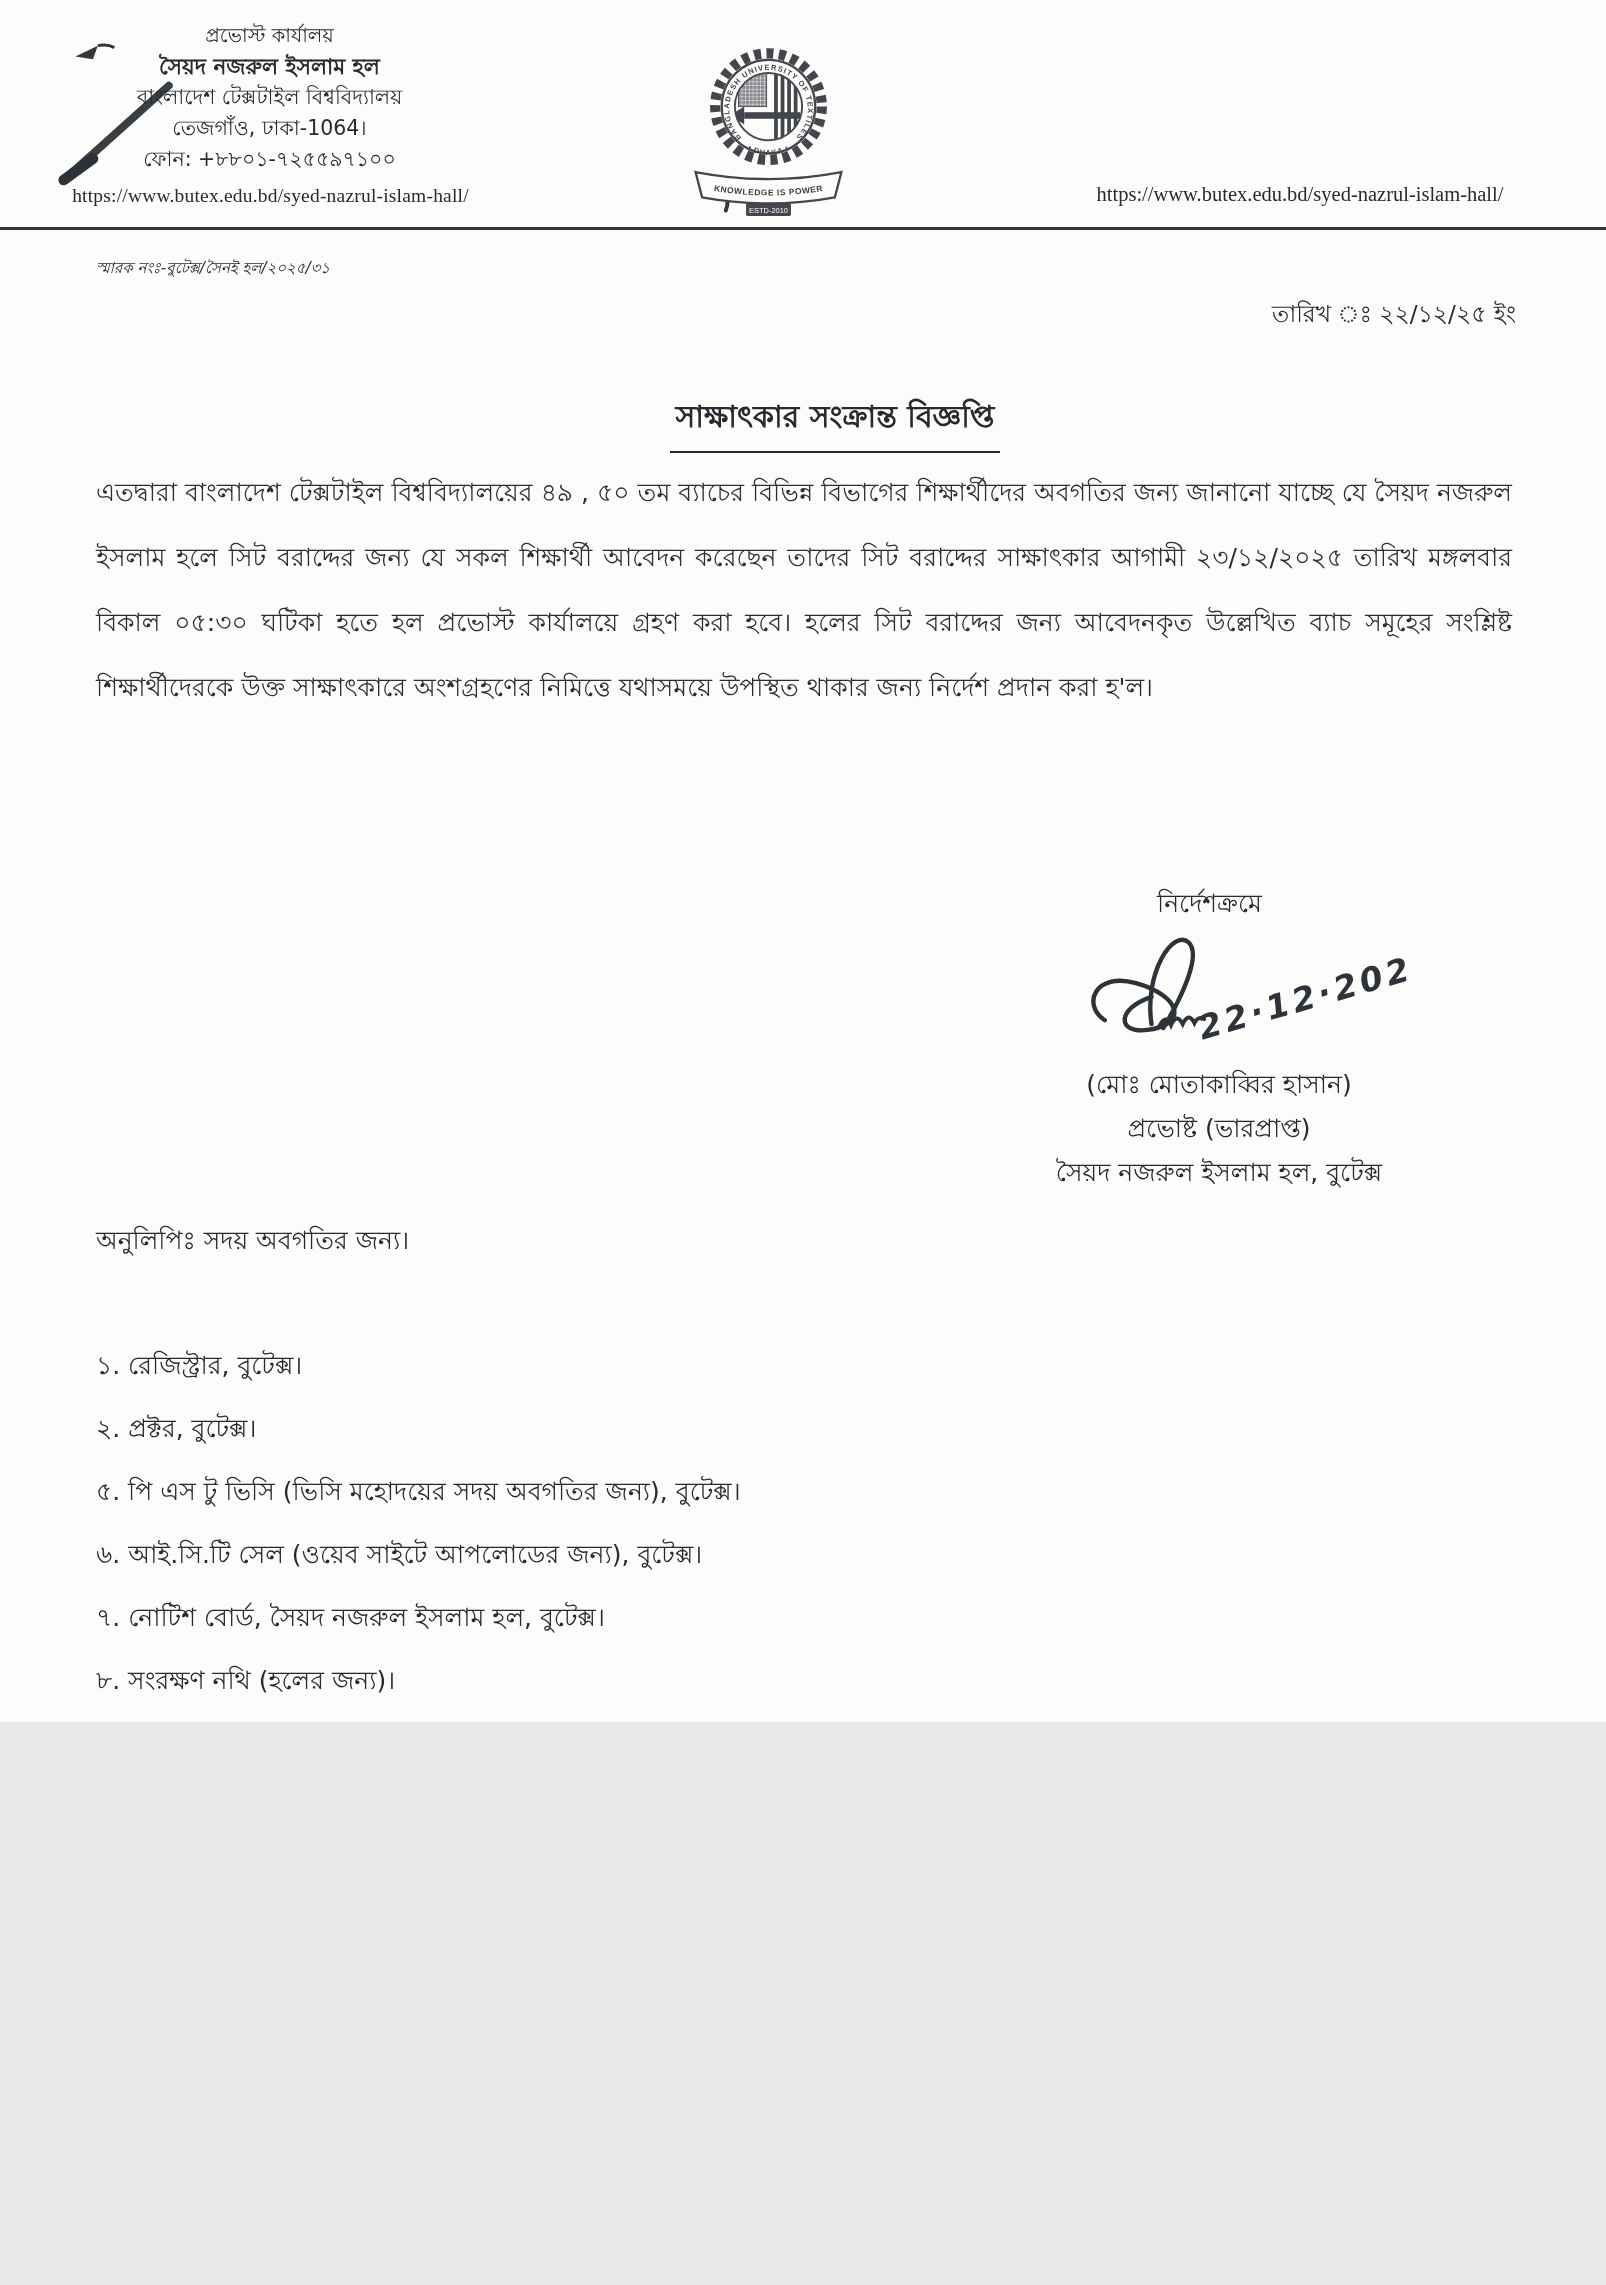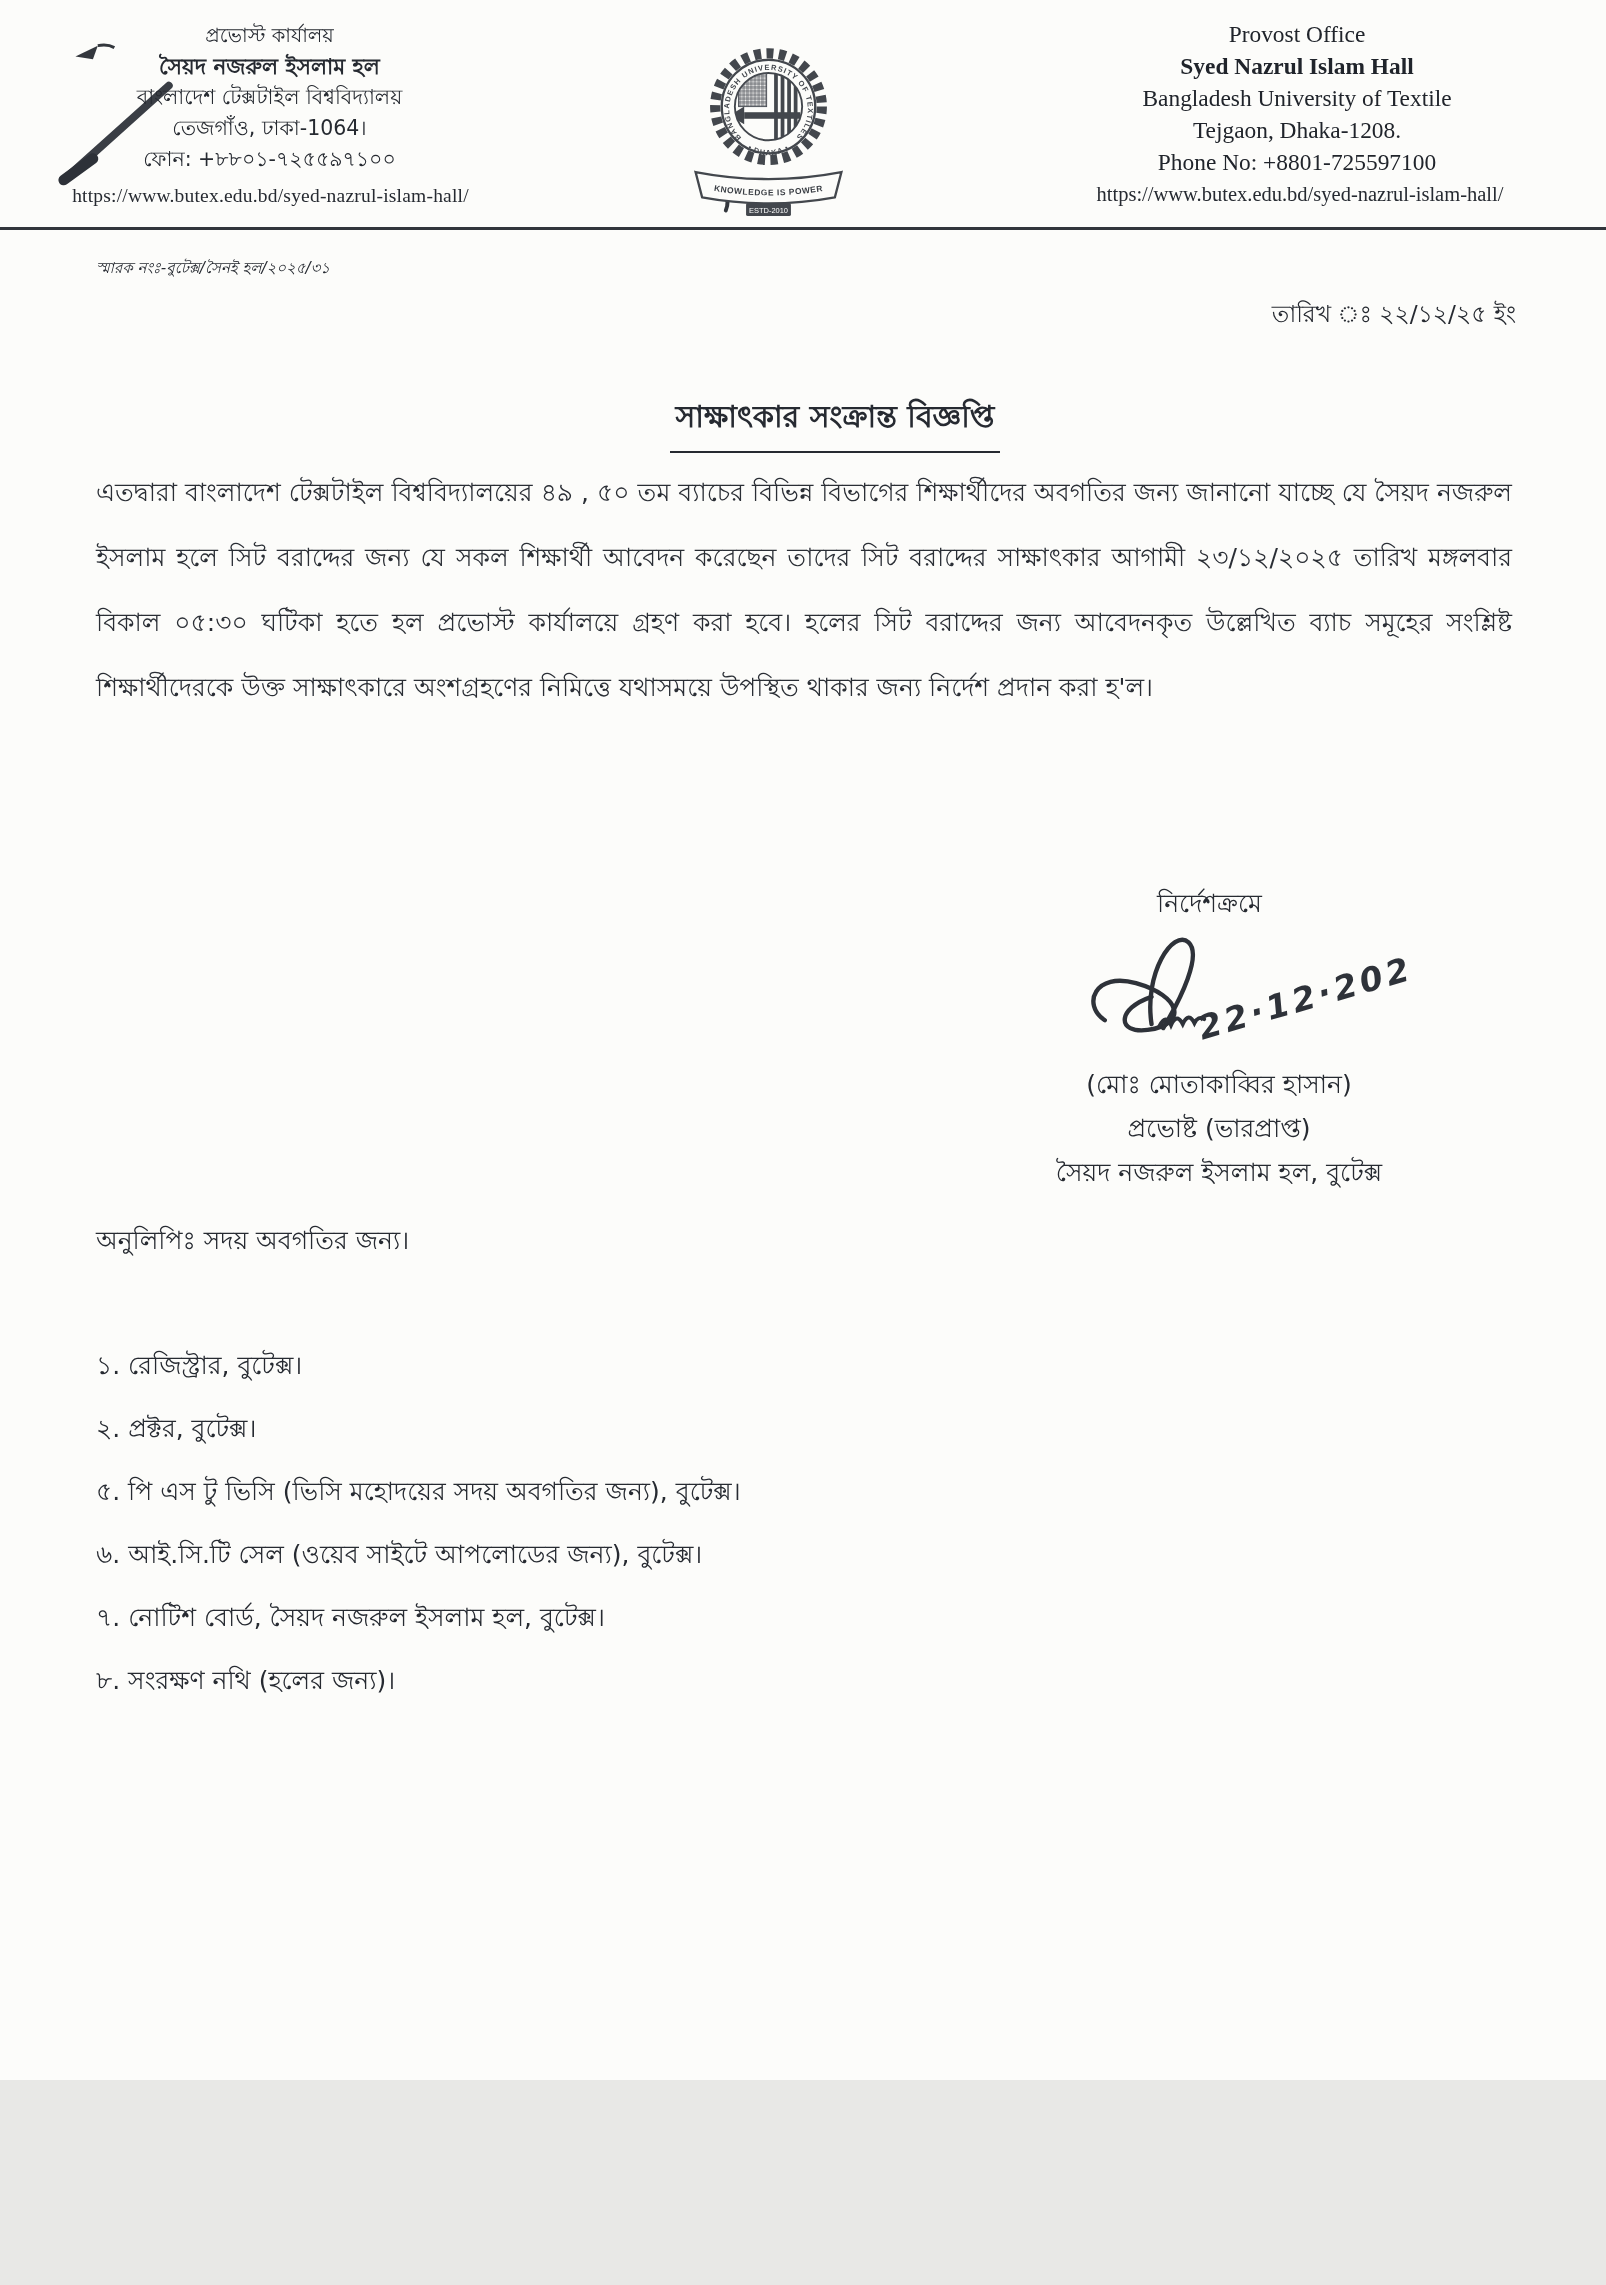--- a/index.html
+++ b/index.html
@@ -2,21 +2,21 @@
 <html><head>
 <meta charset="utf-8">
 <style>
   html,body{margin:0;padding:0;}
   body{
     font-family:"Liberation Serif","DejaVu Serif",serif;
     background:#e8e8e6;
   }
   .page{
     position:relative;
-    width:1606px;height:2080px;
+    width:1606px;height:1722px;
     margin:0 auto;
     background:#fcfcfa;
     color:#262a31;
     overflow:hidden;
   }
   .bn{font-family:"DejaVu Sans","Liberation Sans",sans-serif;}
   .en{font-family:"Liberation Serif","DejaVu Serif",serif;}
   .abs{position:absolute;}
   .center{text-align:center;}
 
@@ -117,27 +117,20 @@
     </text>
 
     <path d="M22 156 Q 100 171 178 156 L 171 183 Q 100 196 29 183 Z" fill="#fcfcfa" stroke="#43474d" stroke-width="2.5"></path>
     <text font-size="9" letter-spacing=".6" fill="#3a3e44" font-family="Liberation Sans, sans-serif" font-weight="bold">
       <textPath href="#bannerPath" startOffset="50%" text-anchor="middle">KNOWLEDGE IS POWER</textPath>
     </text>
     <rect x="76" y="189" width="48" height="14" rx="2" fill="#43474d"></rect>
     <text x="100" y="199.5" font-size="8" fill="#ffffff" text-anchor="middle" font-family="Liberation Sans, sans-serif">ESTD-2010</text>
   </svg>
 
-  <div class="abs hdr-right en center">
-    <div class="l1">Provost Office</div>
-    <div class="l2">Syed Nazrul Islam Hall</div>
-    <div class="l3">Bangladesh University of Textile</div>
-    <div class="l4">Tejgaon, Dhaka-1208.</div>
-    <div class="l5">Phone No: +8801-725597100</div>
-  </div>
   <div class="abs hdr-url-right en center">https://www.butex.edu.bd/syed-nazrul-islam-hall/</div>
 
   <div class="abs rule"></div>
 
   <div class="abs memo bn">স্মারক নংঃ-বুটেক্স/সৈনই হল/২০২৫/৩১</div>
   <div class="abs date bn">তারিখ ঃ ২২/১২/২৫ ইং</div>
 
   <div class="abs title-wrap center">
     <span class="title bn">সাক্ষাৎকার সংক্রান্ত বিজ্ঞপ্তি</span>
   </div>

